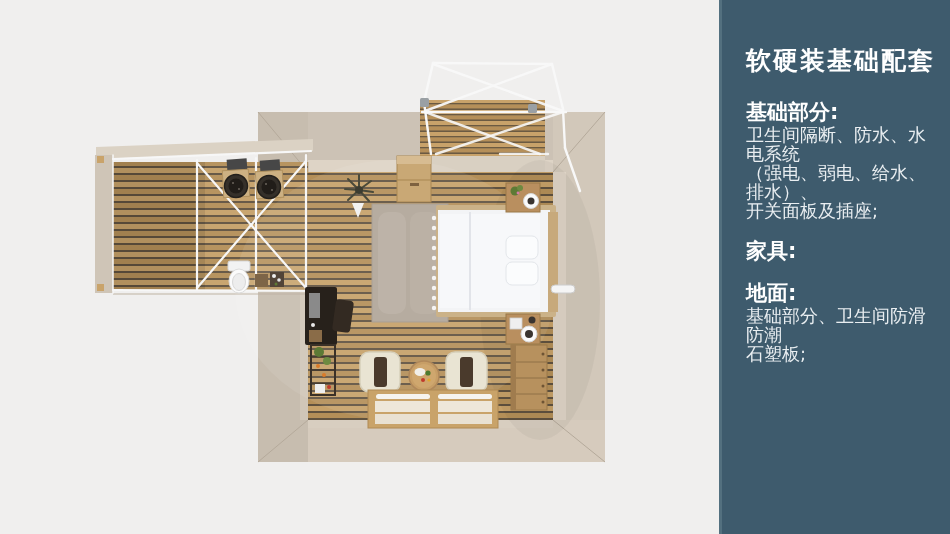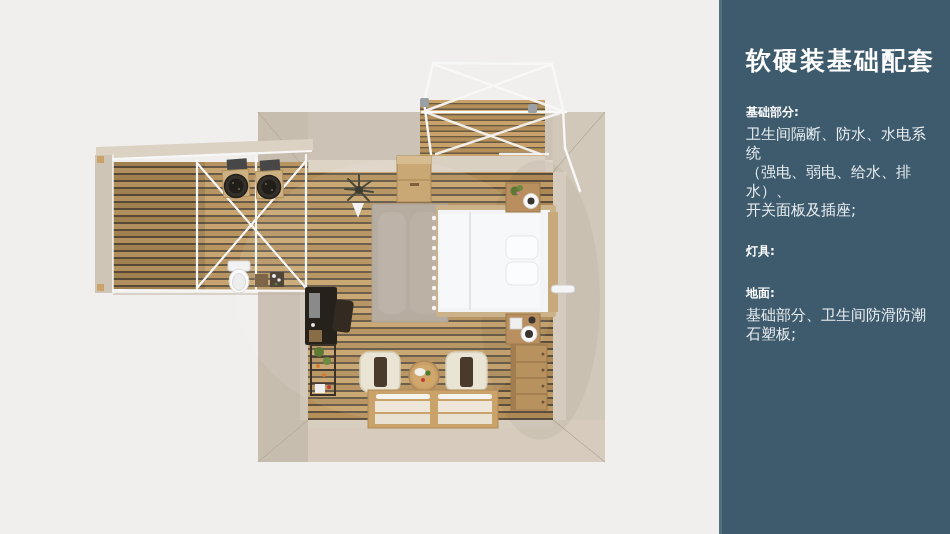--- a/index.html
+++ b/index.html
@@ -3,22 +3,22 @@
 <meta charset="utf-8">
 <style>
   html,body{margin:0;padding:0;background:#f0efee;}
   body{width:950px;height:534px;overflow:hidden;font-family:"DejaVu Sans","Liberation Sans",sans-serif;}
   .stage{position:relative;width:950px;height:534px;background:#f0efee;}
   .plan{position:absolute;left:0;top:0;width:719px;height:534px;}
   .panel{position:absolute;left:719px;top:0;width:231px;height:534px;box-sizing:border-box;
          background:#3e5b6d;border-left:3px solid #53707f;padding:44px 14px 0 24px;color:#fff;}
   .panel-title{font-size:25px;font-weight:bold;letter-spacing:2px;color:#ffffff;margin:0 0 24px 0;white-space:nowrap;}
   .sec{margin:0 0 20px 0;}
-  .sec-h{font-size:12px;font-weight:bold;color:#ffffff;line-height:22px;margin:0;}
-  .sec-b{font-size:15px;color:#e9eef1;line-height:19px;margin:2px 0 0 0;white-space:pre-line;}
+  .sec-h{font-size:21px;font-weight:bold;color:#ffffff;line-height:22px;margin:0;}
+  .sec-b{font-size:18px;color:#e9eef1;line-height:19px;margin:2px 0 0 0;white-space:pre-line;}
 </style>
 </head>
 <body>
 
 <div class="stage">
 
   <svg class="plan" viewBox="0 0 719 534">
     <defs>
       <pattern id="woodA" width="28" height="14" patternUnits="userSpaceOnUse">
         <rect width="28" height="14" fill="#bf9a62"></rect>
@@ -277,24 +277,24 @@
     <h1 class="panel-title">软硬装基础配套</h1>
 
     <div class="sec">
       <p class="sec-h">基础部分:</p>
       <p class="sec-b">卫生间隔断、防水、水电系统
 （强电、弱电、给水、排水）、
 开关面板及插座;</p>
     </div>
 
     <div class="sec">
-    </div>
-
-    <div class="sec">
-      <p class="sec-h">灯具:</p>
+      <p class="sec-h">家具:</p>
+    </div>
+
+    <div class="sec">
     </div>
 
     <div class="sec">
     </div>
 
     <div class="sec">
       <p class="sec-h">地面:</p>
       <p class="sec-b">基础部分、卫生间防滑防潮
 石塑板;</p>
     </div>

